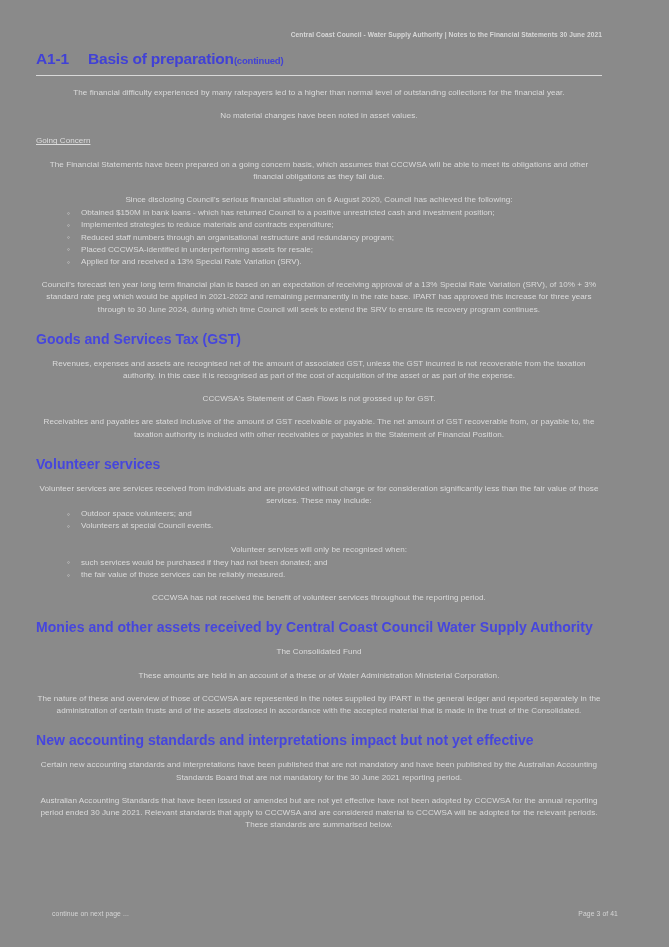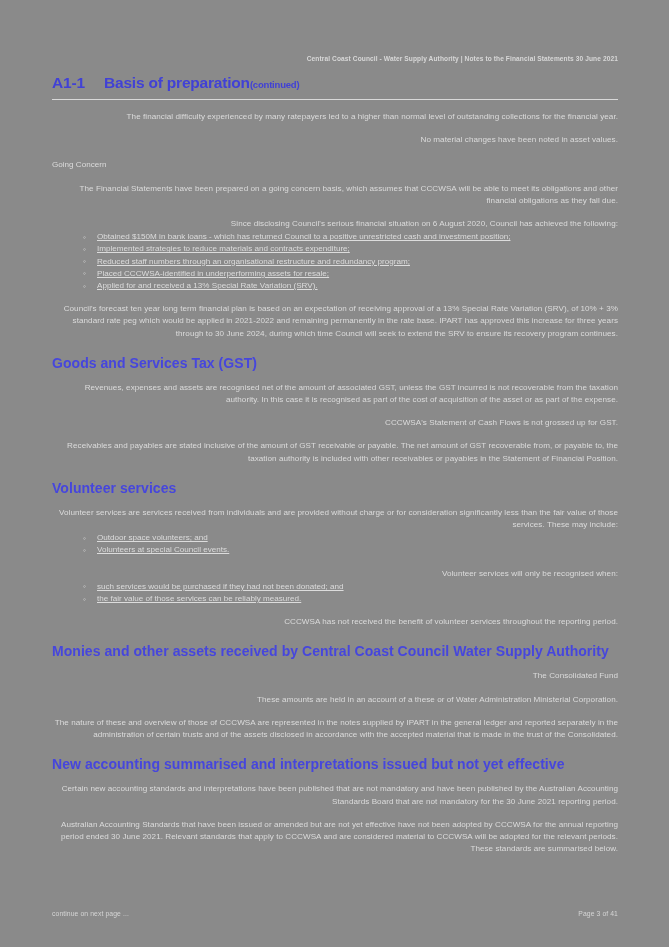--- a/index.html
+++ b/index.html
@@ -13,24 +13,23 @@
   .page {
     position: relative;
     width: 669px;
     height: 947px;
     background: #8a8a8a;
     box-sizing: border-box;
     overflow: hidden;
   }
   .inner {
     position: absolute;
-    left: 52px;
+    left: 36px;
     top: 0;
     width: 566px;
-    margin-top: 24px;
   }
   .doc-header {
     text-align: right;
     font-size: 6.6px;
     color: #d8d8d8;
     letter-spacing: 0.1px;
     padding-top: 31px;
     font-weight: bold;
   }
   .section-title {
@@ -53,47 +52,47 @@
     margin-top: 7px;
     border-top: 1.6px solid #d9d9d9;
     width: 100%;
   }
   p.body {
     color: #dcdcdc;
     font-size: 8.1px;
     line-height: 12.2px;
     margin: 11px 0 0 0;
     letter-spacing: 0.05px;
-    text-align: right;
+    text-align: center;
   }
   .sub-head {
     color: #dcdcdc;
     font-size: 8.1px;
     line-height: 12.2px;
     margin: 13px 0 0 0;
+    text-decoration: underline;
   }
   .blue-head {
     color: #4646dd;
     font-size: 14px;
     font-weight: bold;
     margin: 15px 0 0 0;
     letter-spacing: 0.05px;
   }
   ul.bullets {
     margin: 1px 0 0 0;
     padding: 0 0 0 31px;
     list-style: none;
   }
   ul.bullets li {
     color: #dcdcdc;
     font-size: 8.1px;
     line-height: 12.2px;
     position: relative;
     padding-left: 14px;
-    text-decoration: underline;
   }
   ul.bullets li:before {
     content: "\25E6";
     position: absolute;
     left: 0;
     top: -0.5px;
     color: #dcdcdc;
     font-size: 8.5px;
   }
   .footer {
@@ -155,21 +154,21 @@
       <li>such services would be purchased if they had not been donated; and</li>
       <li>the fair value of those services can be reliably measured.</li>
     </ul>
     <p class="body">CCCWSA has not received the benefit of volunteer services throughout the reporting period.</p>
 
     <p class="blue-head">Monies and other assets received by Central Coast Council Water Supply Authority</p>
     <p class="body">The Consolidated Fund</p>
     <p class="body">These amounts are held in an account of a these or of Water Administration Ministerial Corporation.</p>
     <p class="body">The nature of these and overview of those of CCCWSA are represented in the notes supplied by IPART in the general ledger and reported separately in the administration of certain trusts and of the assets disclosed in accordance with the accepted material that is made in the trust of the Consolidated.</p>
 
-    <p class="blue-head">New accounting summarised and interpretations issued but not yet effective</p>
+    <p class="blue-head">New accounting standards and interpretations impact but not yet effective</p>
     <p class="body">Certain new accounting standards and interpretations have been published that are not mandatory and have been published by the Australian Accounting Standards Board that are not mandatory for the 30 June 2021 reporting period.</p>
     <p class="body">Australian Accounting Standards that have been issued or amended but are not yet effective have not been adopted by CCCWSA for the annual reporting period ended 30 June 2021. Relevant standards that apply to CCCWSA and are considered material to CCCWSA will be adopted for the relevant periods. These standards are summarised below.</p>
 
   </div>
 
   <div class="footer">
     <span class="fl">continue on next page ...</span>
     <span class="fr">Page 3 of 41</span>
   </div>
 </div>

